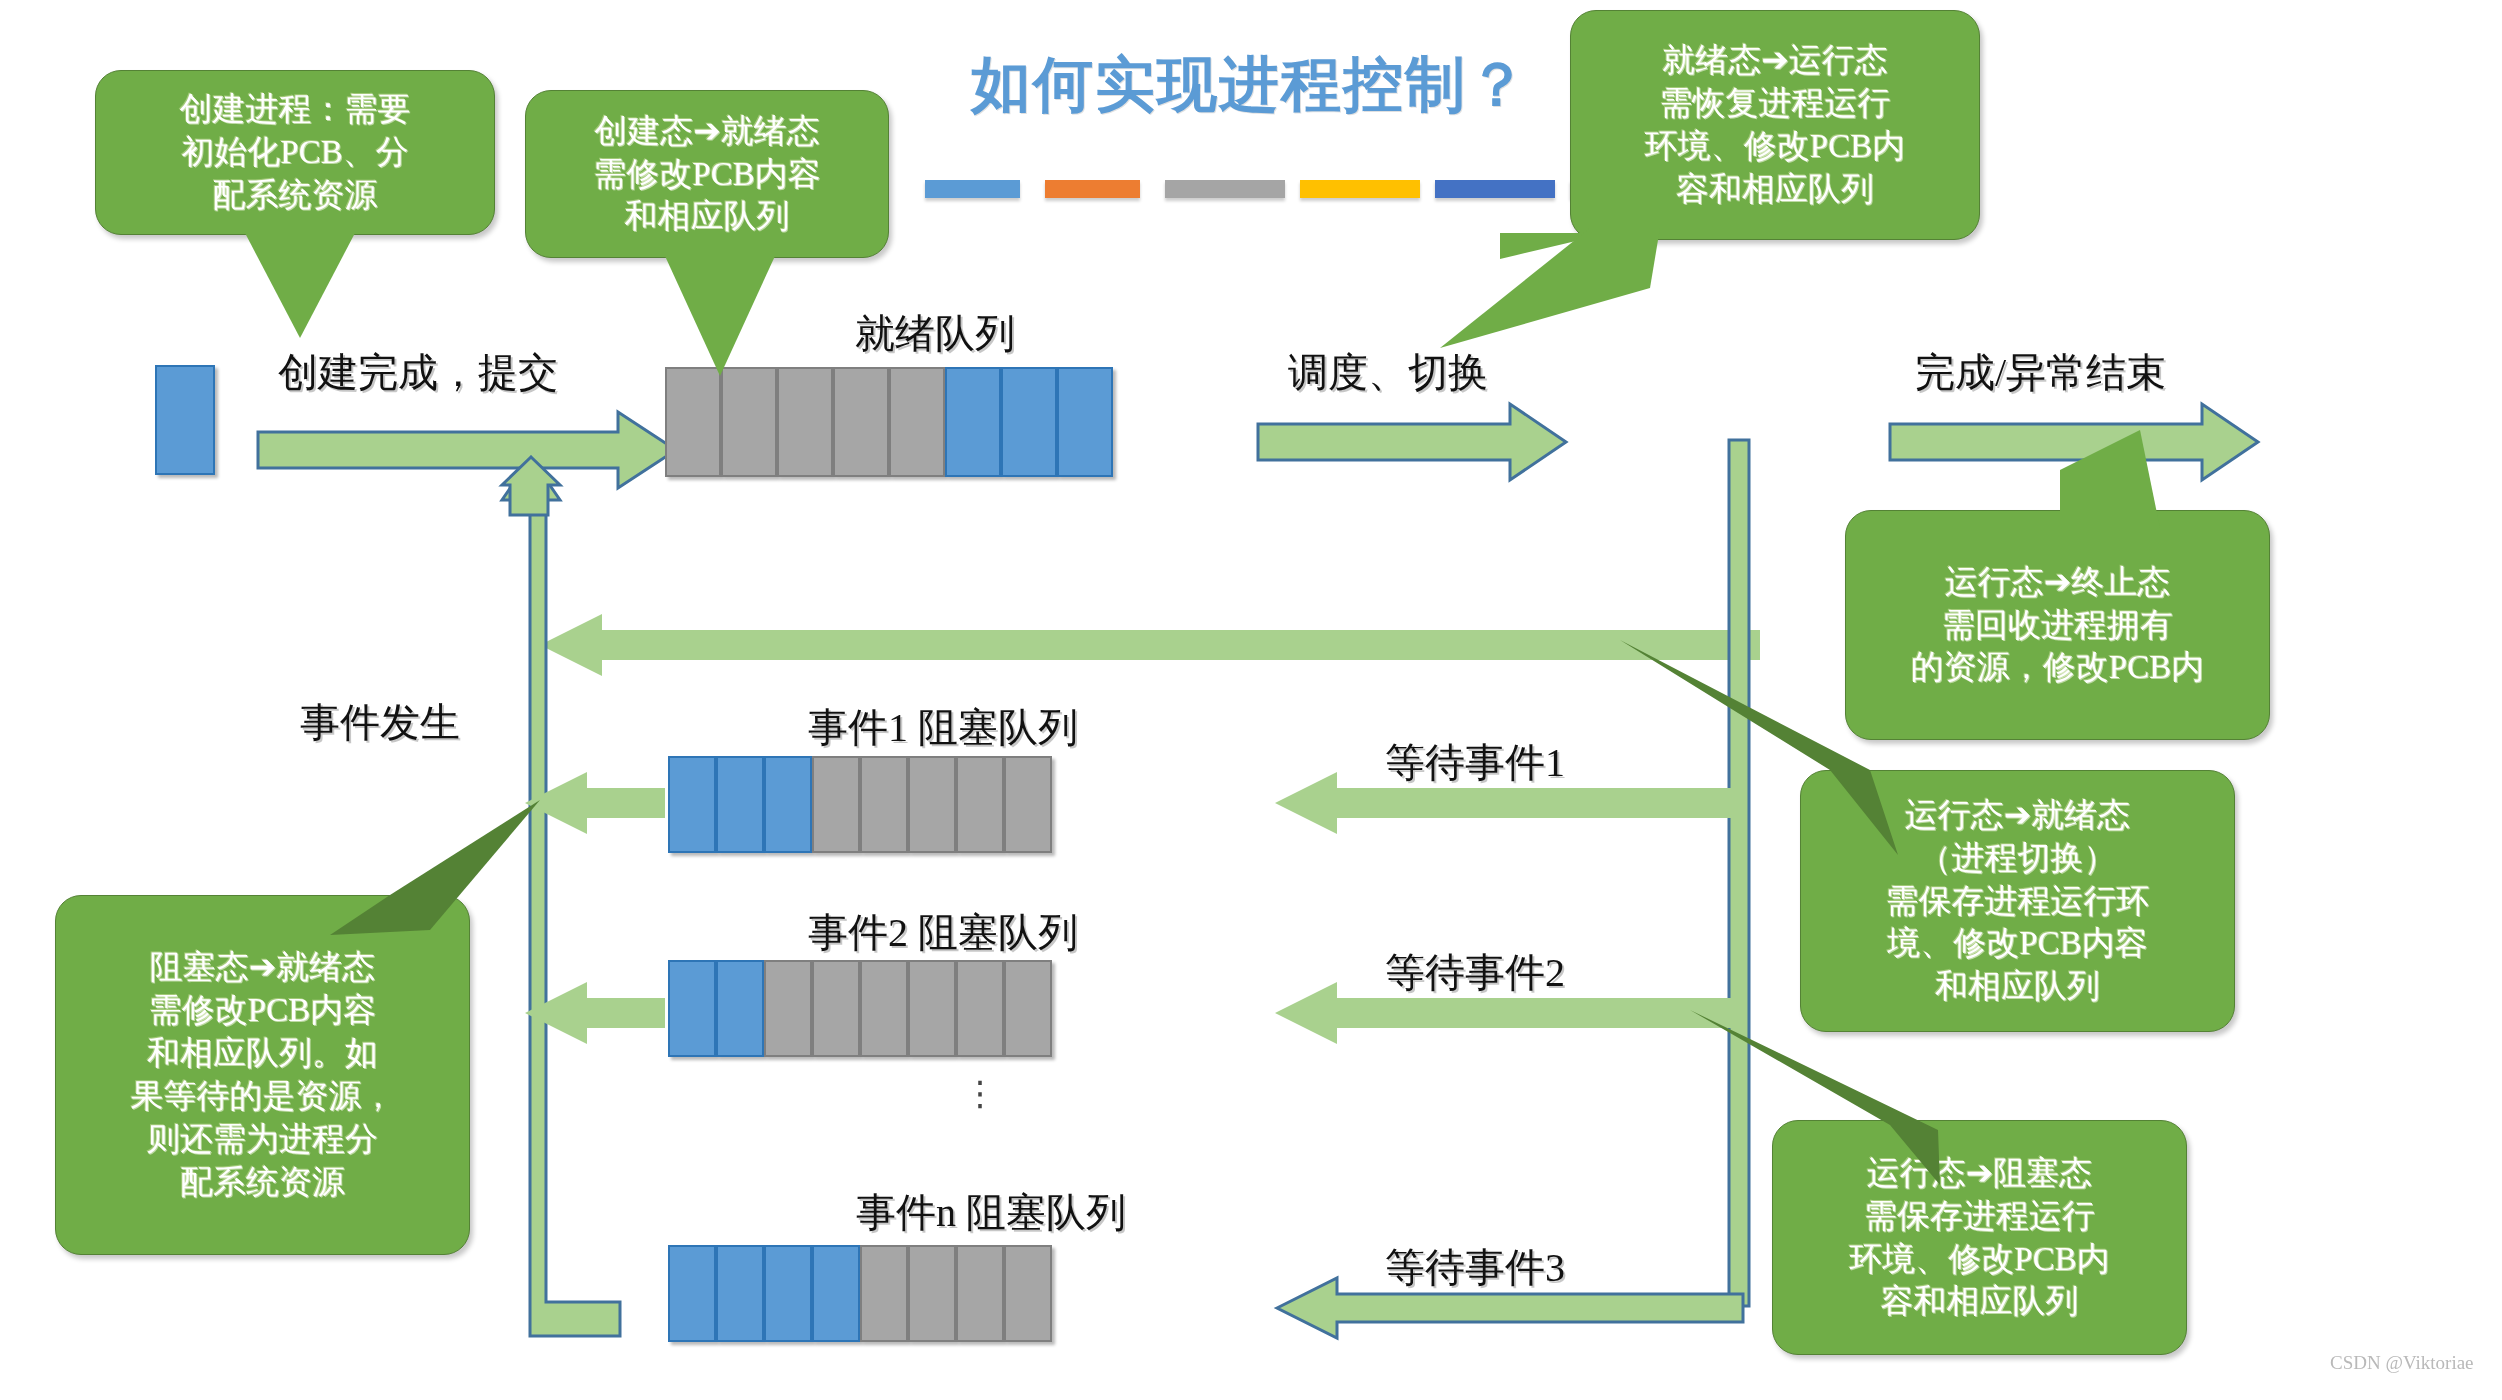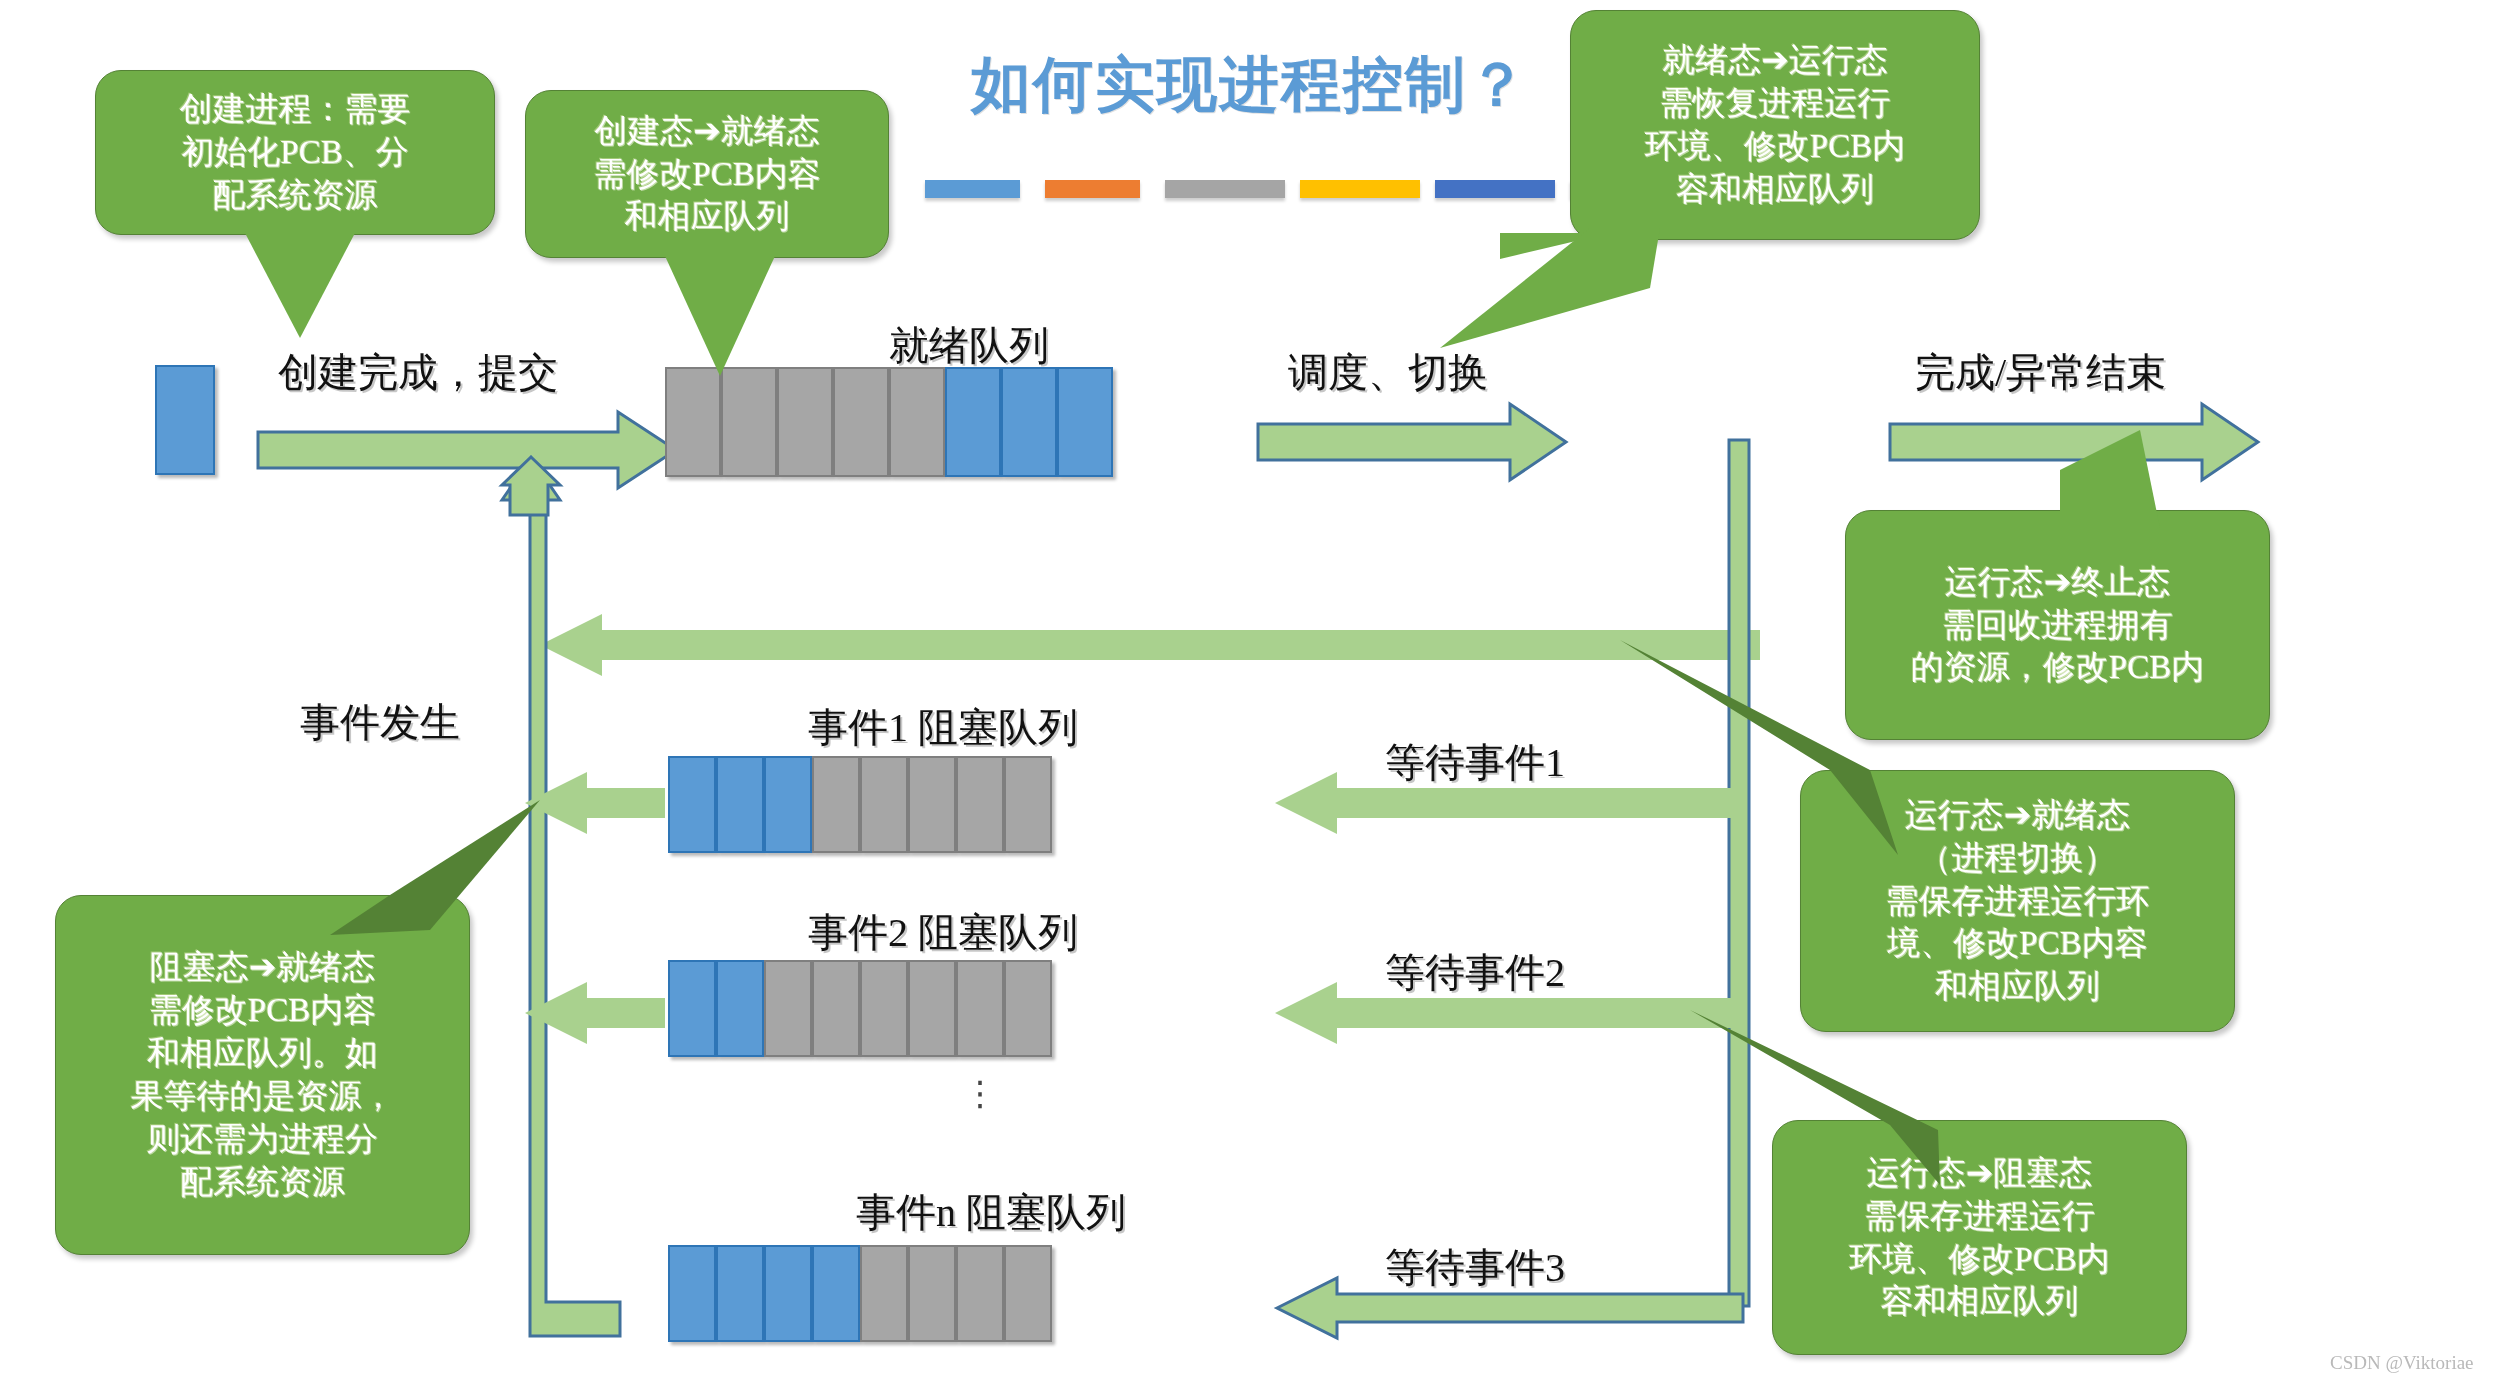--- a/index.html
+++ b/index.html
@@ -162,21 +162,21 @@
   <div class="arrow" style="left:500px;top:455px;">
     <svg width="80" height="60" viewBox="0 0 80 60">
       <path class="apath" d="M10 60 L10 30 L2 30 L31 2 L60 30 L48 30 L48 60 Z"></path>
     </svg>
   </div>
 
   <div class="queue" style="left:155px;top:365px;">
     <div class="cell blue" style="width:60px;height:110px;"></div>
   </div>
 
-  <div class="lbl" style="left:855px;top:318px;margin-left:34px;">就绪队列</div>
+  <div class="lbl" style="left:855px;top:306px;">就绪队列</div>
   <div class="queue" style="left:665px;top:367px;">
     <div class="cell gray" style="width:56px;height:110px;"></div>
     <div class="cell gray" style="width:56px;height:110px;"></div>
     <div class="cell gray" style="width:56px;height:110px;"></div>
     <div class="cell gray" style="width:56px;height:110px;"></div>
     <div class="cell gray" style="width:56px;height:110px;"></div>
     <div class="cell blue" style="width:56px;height:110px;"></div>
     <div class="cell blue" style="width:56px;height:110px;"></div>
     <div class="cell blue" style="width:56px;height:110px;"></div>
   </div>

